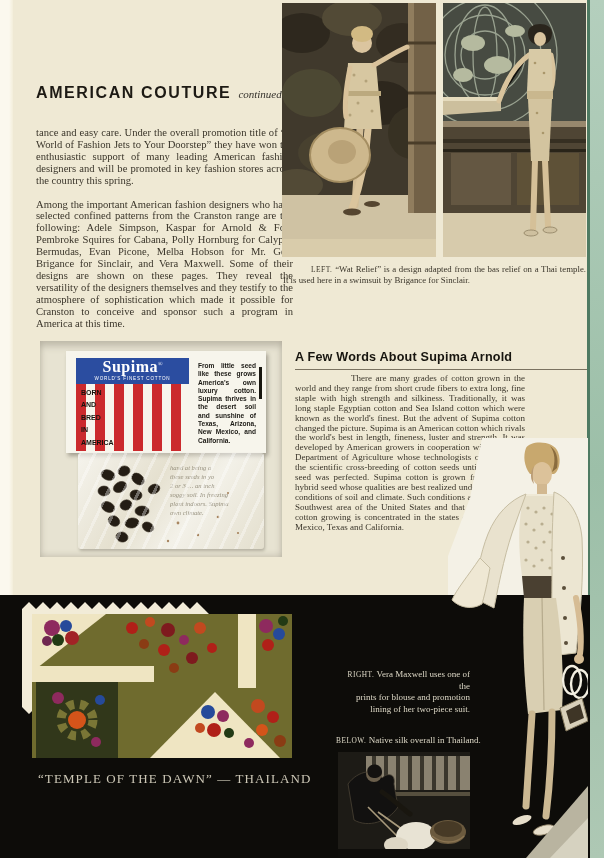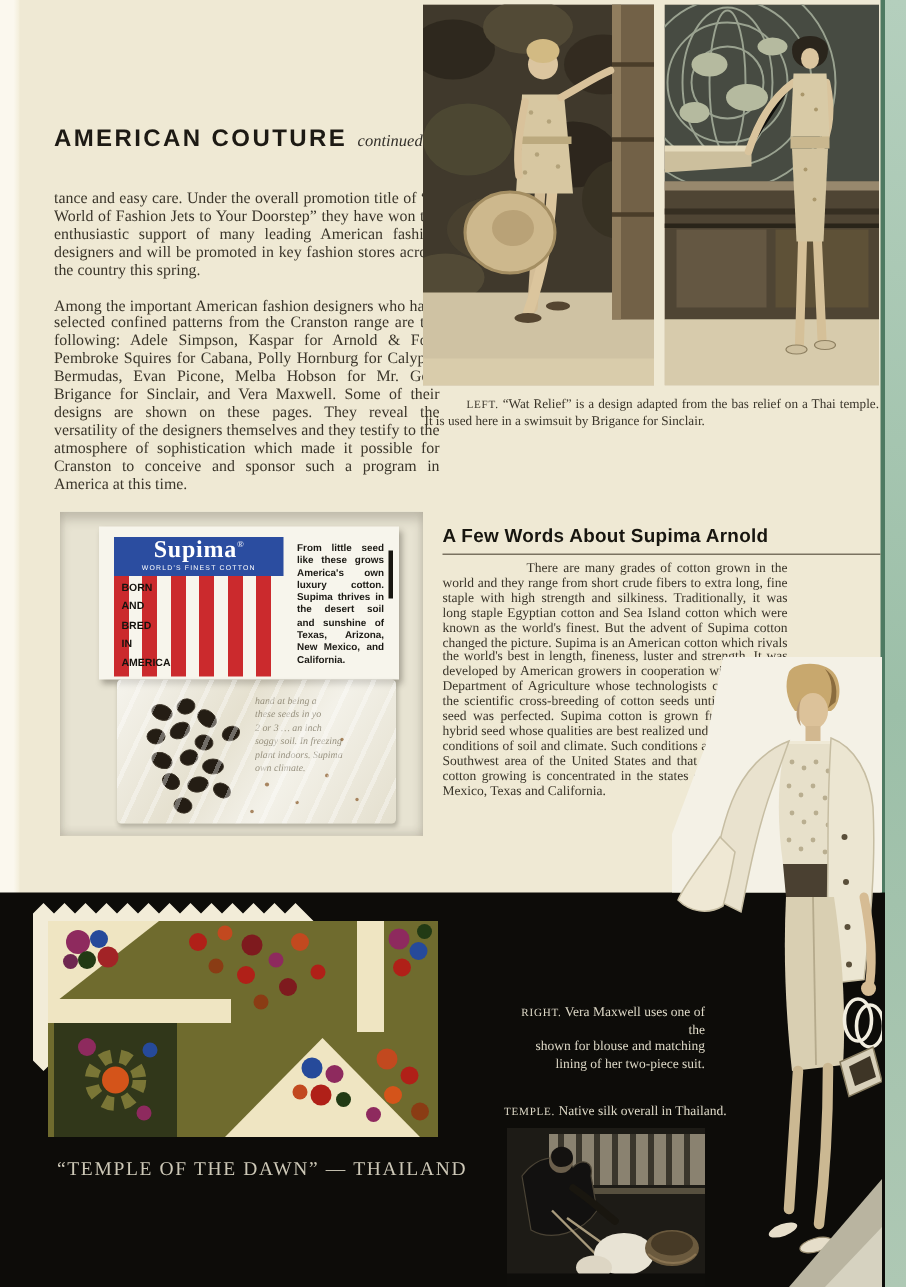--- a/index.html
+++ b/index.html
@@ -318,26 +318,26 @@
               <circle cx="258" cy="141" r="6" fill="#8a3c14"></circle>
             <circle cx="227" cy="143" r="5" fill="#8e2a5e"></circle>
           </g>
         </g>
       </svg>
     </div>
     <div class="swatch-caption">“TEMPLE OF THE DAWN” — THAILAND</div>
 
     <div class="caption-vera">
       <div><span class="sc">RIGHT.</span> <span>Vera Maxwell uses one of the</span></div>
-      <div>shown for blouse and matching</div>
+      <div>prints for blouse and promotion</div>
       <div>lining of her two-piece suit.</div>
     </div>
 
     <div class="caption-below">
-      <span class="sc">TEMPLE.</span> <span>Native silk overall in Thailand.</span>
+      <span class="sc">BELOW.</span> <span>Native silk overall in Thailand.</span>
     </div>
 
     <div class="photo-spinner">
       <svg width="132" height="105" viewBox="0 0 132 105">
         <rect width="132" height="105" fill="#1d1b16"></rect>
         <rect x="28" y="4" width="104" height="34" fill="#8a8270"></rect>
         <g fill="#3a362c">
           <rect x="34" y="4" width="4" height="34"></rect>
             <rect x="46" y="4" width="4" height="34"></rect>
           <rect x="58" y="4" width="4" height="34"></rect>

